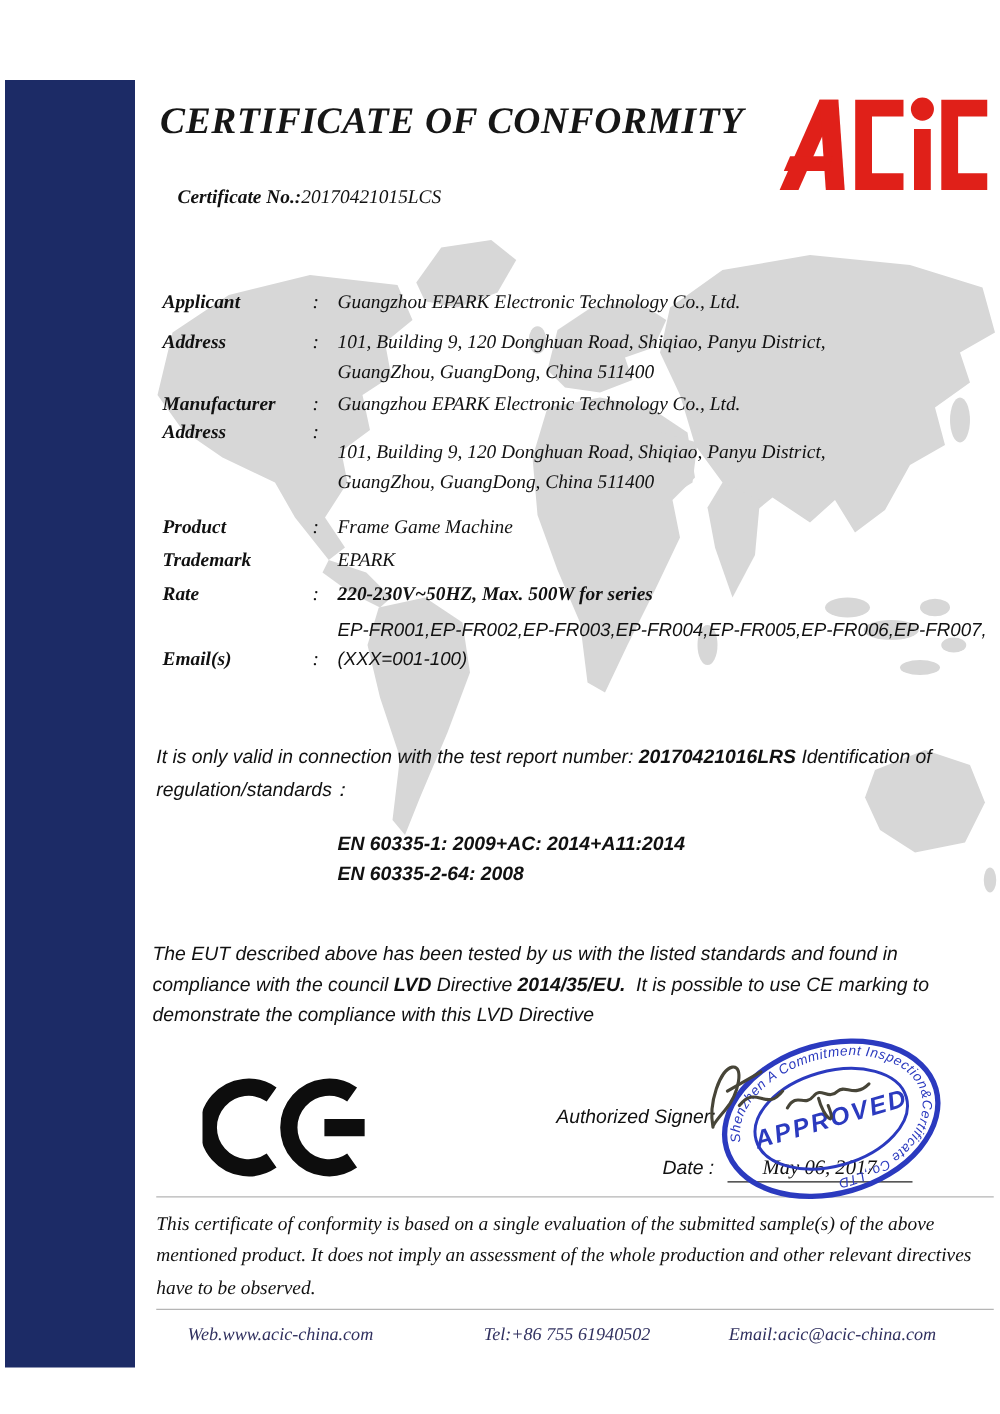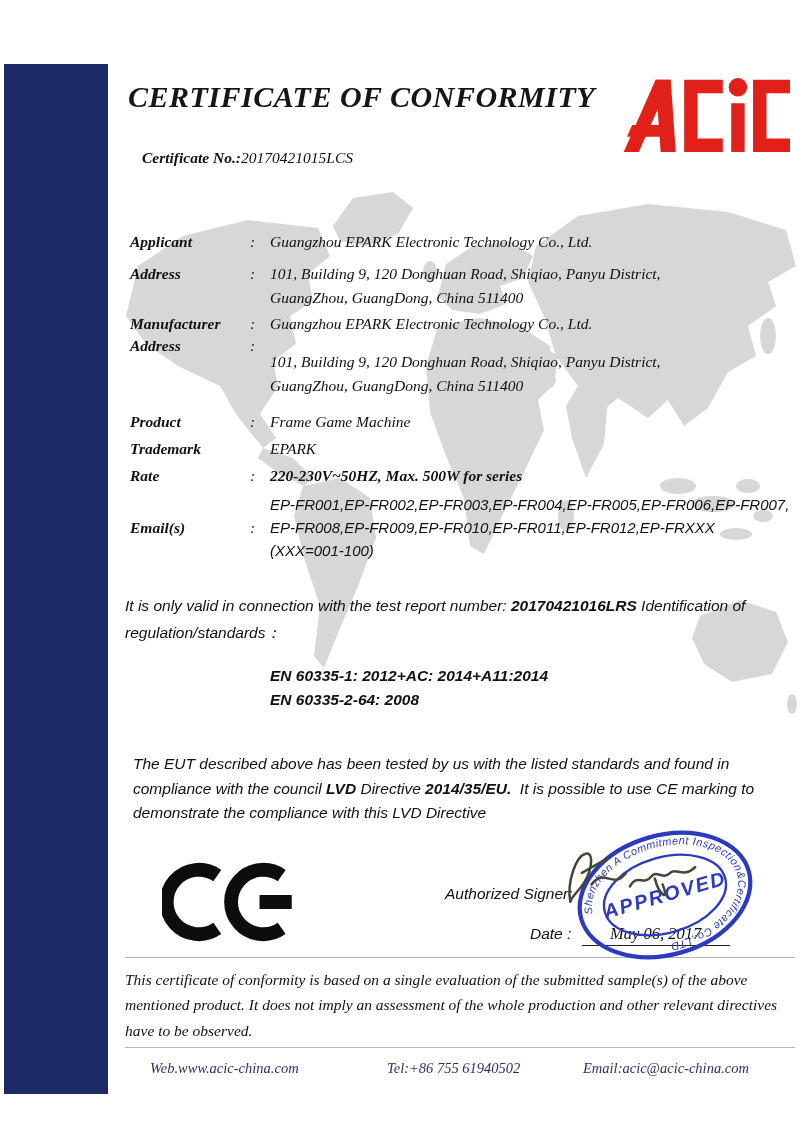--- a/index.html
+++ b/index.html
@@ -27,21 +27,21 @@
 
   .certno{left:142px;top:133px;font-size:15.5px;}
 
   .row{position:absolute;left:130px;width:668px;font-size:15.5px;line-height:24px;}
   .row .lbl{position:absolute;left:0;font-weight:bold;}
   .row .col{position:absolute;left:120px;}
   .row .val{position:absolute;left:140px;width:528px;}
 
   .report{left:125px;top:576px;width:678px;font-size:15.5px;line-height:27px;}
   .standards{left:270px;top:648px;font-size:15.5px;line-height:23.5px;font-weight:bold;}
-  .eut{left:133px;top:736px;width:650px;font-size:15.5px;line-height:24.5px;}
+  .eut{left:122px;top:736px;width:650px;font-size:15.5px;line-height:24.5px;}
 
   .ce{left:162px;top:840px;}
   .authline{left:445px;top:869px;font-size:15.5px;}
   .signature{left:562px;top:830px;z-index:8;}
   .stamp{left:566px;top:808px;z-index:7;}
   .dateline{left:530px;top:908px;font-size:15.5px;z-index:6;}
   .date-val{display:inline-block;width:148px;border-bottom:1.5px solid #222;text-align:center;
             font-family:"Liberation Serif",serif;font-size:16.5px;margin-left:6px;padding-bottom:1px;}
 
   .hr{position:absolute;left:125px;width:670px;height:1px;background:#b5b5b5;}
@@ -152,31 +152,30 @@
       <span class="lbl">Rate</span>
       <span class="col">:</span>
       <span class="val b">220-230V~50HZ, Max. 500W for series</span>
     </div>
 
     <div class="row" style="top:477px">
       <span class="lbl" style="top:23px">Email(s)</span>
       <span class="col" style="top:23px">:</span>
       <span class="val sans" style="font-size:15px;line-height:23px;">
         <span style="display:block">EP-FR001,EP-FR002,EP-FR003,EP-FR004,EP-FR005,EP-FR006,EP-FR007,</span>
-        <span style="display:block">EP-FR008,EP-FR009,EP-FR010,EP-FR011,EP-FR012,EP-FRXXX</span>
         <span style="display:block">(XXX=001-100)</span>
       </span>
     </div>
 
     <div class="abs report sans">
       <span>It is only valid in connection with the test report number: </span><span class="b">20170421016LRS</span><span> Identification of regulation/standards：</span>
     </div>
 
     <div class="abs standards sans">
-      <span style="display:block">EN 60335-1: 2012+AC: 2014+A11:2014</span>
+      <span style="display:block">EN 60335-1: 2009+AC: 2014+A11:2014</span>
       <span style="display:block">EN 60335-2-64: 2008</span>
     </div>
 
     <div class="abs eut sans">
       <span>The EUT described above has been tested by us with the listed standards and found in compliance with the council </span><span class="b">LVD</span><span> Directive </span><span class="b">2014/35/EU.</span><span>&nbsp; It is possible to use CE marking to demonstrate the compliance with this LVD Directive</span>
     </div>
 
     <svg class="abs ce" width="138" height="92" viewBox="0 0 150 95">
       <g stroke="#0d0d0d" stroke-width="15" fill="none" stroke-linecap="butt">
         <path d="M60.1,18.8 A35,35 0 1 0 60.1,76.2"></path>

